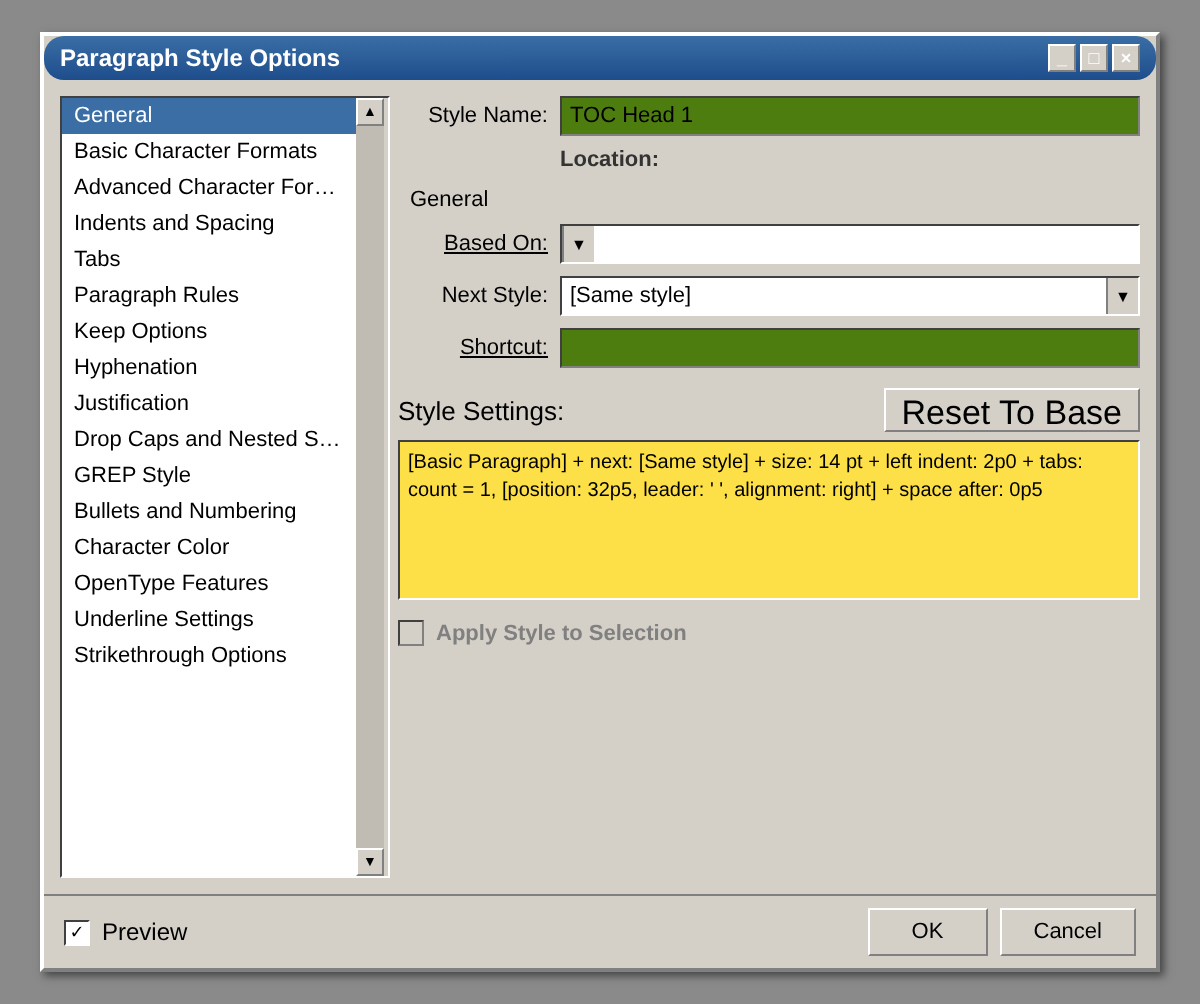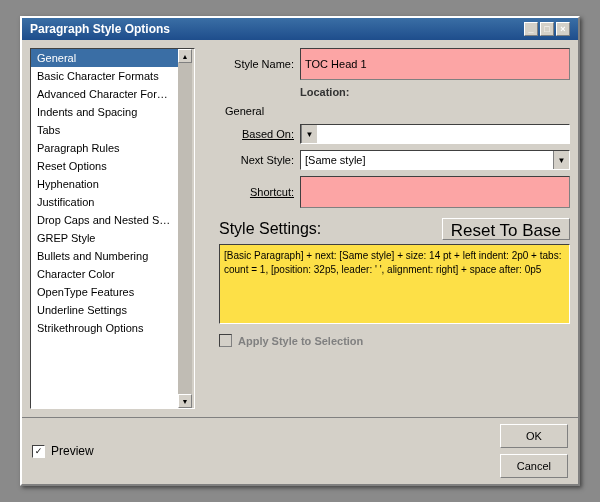--- a/index.html
+++ b/index.html
@@ -27,20 +27,21 @@
     .title-bar {
       background: linear-gradient(to bottom, #3a6ea5, #1e4d8c);
       color: white;
       padding: 4px 8px;
       font-size: 12px;
       font-weight: bold;
       display: flex;
       align-items: center;
       justify-content: space-between;
       height: 22px;
+      border-radius: 10px;
     }
     .title-bar-controls {
       display: flex;
       gap: 2px;
     }
     .title-btn {
       width: 14px;
       height: 14px;
       background: #d4d0c8;
       border: 1px solid #808080;
@@ -49,21 +50,21 @@
       font-size: 9px;
       display: flex;
       align-items: center;
       justify-content: center;
       cursor: pointer;
     }
     .dialog-content {
       display: flex;
       flex: 1;
       padding: 8px;
-      gap: 24px;
+      gap: 4px;
     }
     .sidebar-item {
       padding: 3px 6px;
       cursor: pointer;
       font-size: 11px;
       white-space: nowrap;
       overflow: hidden;
       text-overflow: ellipsis;
     }
     .sidebar-item.selected {
@@ -81,25 +82,25 @@
       align-items: center;
       gap: 6px;
     }
     .form-label {
       text-align: right;
       min-width: 75px;
       font-size: 11px;
     }
     .text-input {
       flex: 1;
-      height: 32px;
+      height: 20px;
       border: 1px solid #808080;
       border-top-color: #404040;
       border-left-color: #404040;
-      background: #fca5a5;
+      background: #4d7c0f;
       padding: 2px 4px;
       font-size: 11px;
     }
     .location-row {
       display: flex;
       align-items: center;
       gap: 6px;
       margin-left: 81px;
     }
     .location-label {
@@ -143,21 +144,21 @@
       flex-direction: column;
       gap: 4px;
       margin-top: 4px;
     }
     .style-settings-header {
       display: flex;
       align-items: center;
       justify-content: space-between;
     }
     .style-settings-label {
-      font-size: 16px;
+      font-size: 13px;
     }
     .reset-btn {
       height: 22px;
       padding: 2px 8px;
       background: #d4d0c8;
       border: 1px solid #ffffff;
       border-bottom-color: #808080;
       border-right-color: #808080;
       font-size: 17px;
       cursor: pointer;
@@ -216,21 +217,20 @@
       border-right-color: #ffffff;
       background: white;
       display: flex;
       align-items: center;
       justify-content: center;
       font-size: 9px;
     }
     .footer-buttons {
       display: flex;
       gap: 6px;
-      flex-direction: column;
     }
     .footer-btn {
       height: 24px;
       padding: 2px 16px;
       background: #d4d0c8;
       border: 1px solid #ffffff;
       border-bottom-color: #808080;
       border-right-color: #808080;
       font-size: 11px;
       cursor: pointer;
@@ -306,21 +306,21 @@
         <div class="sidebar-item">
           <span>Indents and Spacing</span>
         </div>
         <div class="sidebar-item">
           <span>Tabs</span>
         </div>
         <div class="sidebar-item">
           <span>Paragraph Rules</span>
         </div>
         <div class="sidebar-item">
-          <span>Reset Options</span>
+          <span>Keep Options</span>
         </div>
         <div class="sidebar-item">
           <span>Hyphenation</span>
         </div>
         <div class="sidebar-item">
           <span>Justification</span>
         </div>
         <div class="sidebar-item">
           <span>Drop Caps and Nested Styles</span>
         </div>

